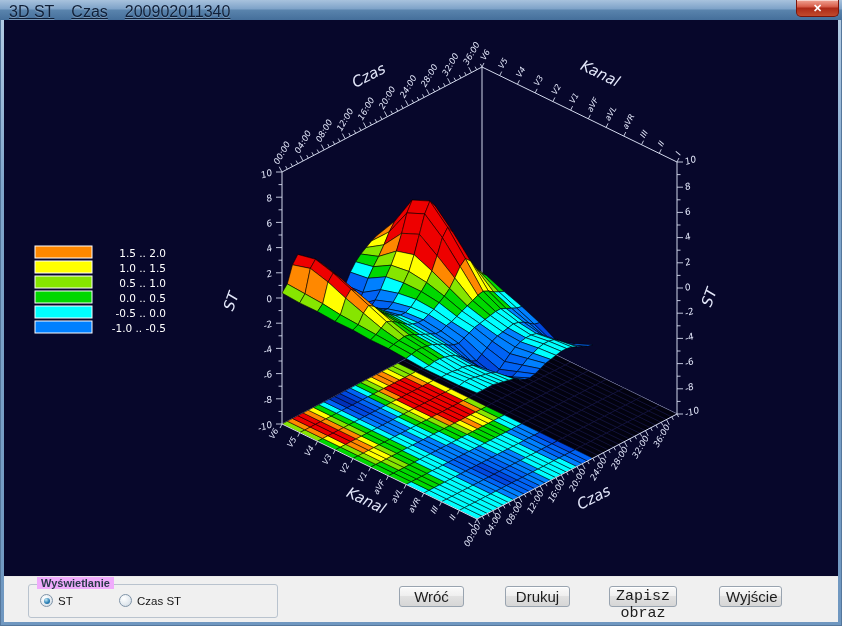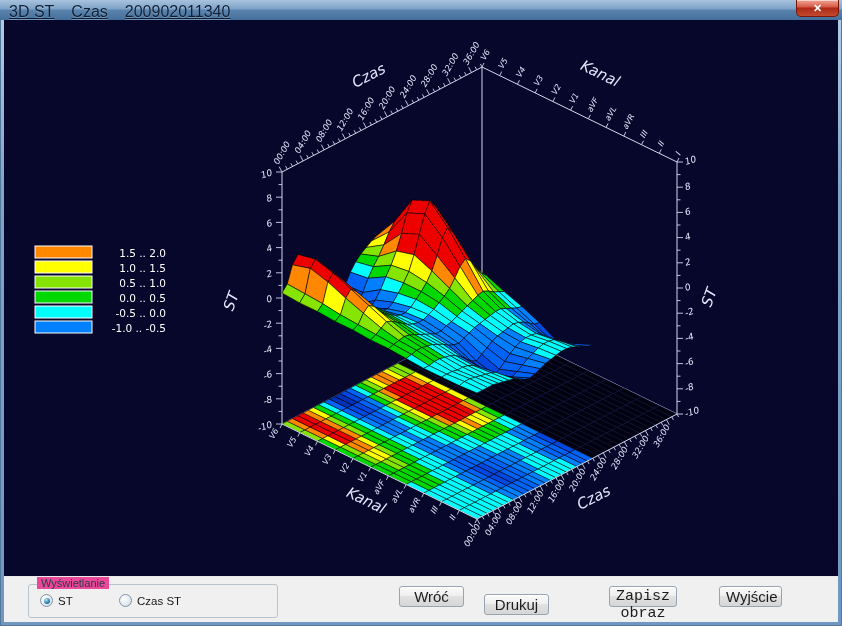--- a/index.html
+++ b/index.html
@@ -15,36 +15,36 @@
     background:linear-gradient(180deg,#f0a494 0%,#d9604c 40%,#ad2a17 52%,#c14a2d 100%);
     border:1px solid #7c150a;border-top:none;border-radius:0 0 5px 5px;
     color:#fff;font-size:11px;font-weight:bold;text-align:center;line-height:15px;cursor:pointer;
     box-shadow:inset 0 1px 0 rgba(255,255,255,.55);}
   .client{position:absolute;left:4px;top:20px;width:834px;height:602px;background:#07072b;}
   #plot3d{position:absolute;left:4px;top:20px;z-index:1;pointer-events:none;}
   .bottom-panel{position:absolute;left:4px;bottom:4px;width:834px;height:45px;background:#f0f0f0;
     border-top:1px solid #e9e9e9;z-index:2;}
   .groupbox{position:absolute;left:24px;top:7px;width:248px;height:32px;
     border:1px solid #b9c3ce;border-radius:3px;}
-  .groupbox-label{position:absolute;top:-8px;left:8px;background:#ec4899;padding:0 4px;
-    font-size:11px;color:#2a3a4a;}
+  .groupbox-label{position:absolute;top:-8px;left:8px;background:#f0abfc;padding:0 4px;
+    font-size:11px;color:#2a3a4a;font-weight:bold;}
   .radio-row{position:absolute;top:9px;display:flex;align-items:center;gap:5px;
     font-size:11.5px;color:#161616;cursor:pointer;}
   .radio-row.first{left:11px;}
   .radio-row.second{left:90px;}
   .radio{width:11px;height:11px;border-radius:50%;border:1px solid #8094a8;position:relative;
     background:radial-gradient(circle at 35% 30%,#ffffff,#e2e9ef 60%,#c6d2dd);}
   .radio.checked::after{content:"";position:absolute;left:2.5px;top:2.5px;width:6px;height:6px;
     border-radius:50%;background:radial-gradient(circle at 35% 30%,#bfe8f5,#2e82b8 55%,#0f5a8e);}
   .btn{position:absolute;top:9px;height:21px;cursor:pointer;
     background:linear-gradient(180deg,#fafafa,#efefef 45%,#e1e1e1 50%,#d6d6d6);
     border:1px solid #99a4b0;border-radius:3px;font-size:15px;color:#1c1c1c;
     box-shadow:inset 0 1px 0 #fff;font-family:"Liberation Sans",sans-serif;}
   .btn-back{left:395px;width:65px;}
-  .btn-print{left:480px;width:65px;margin-top:8px;}
+  .btn-print{left:501px;width:65px;}
   .btn-save{left:605px;width:68px;font-family:Liberation Mono, monospace;}
   .btn-exit{left:715px;width:63px;text-align:center;}
 </style>
 </head>
 <body>
 
 <div class="window">
 
   <div class="titlebar">
     <div class="title-text">

